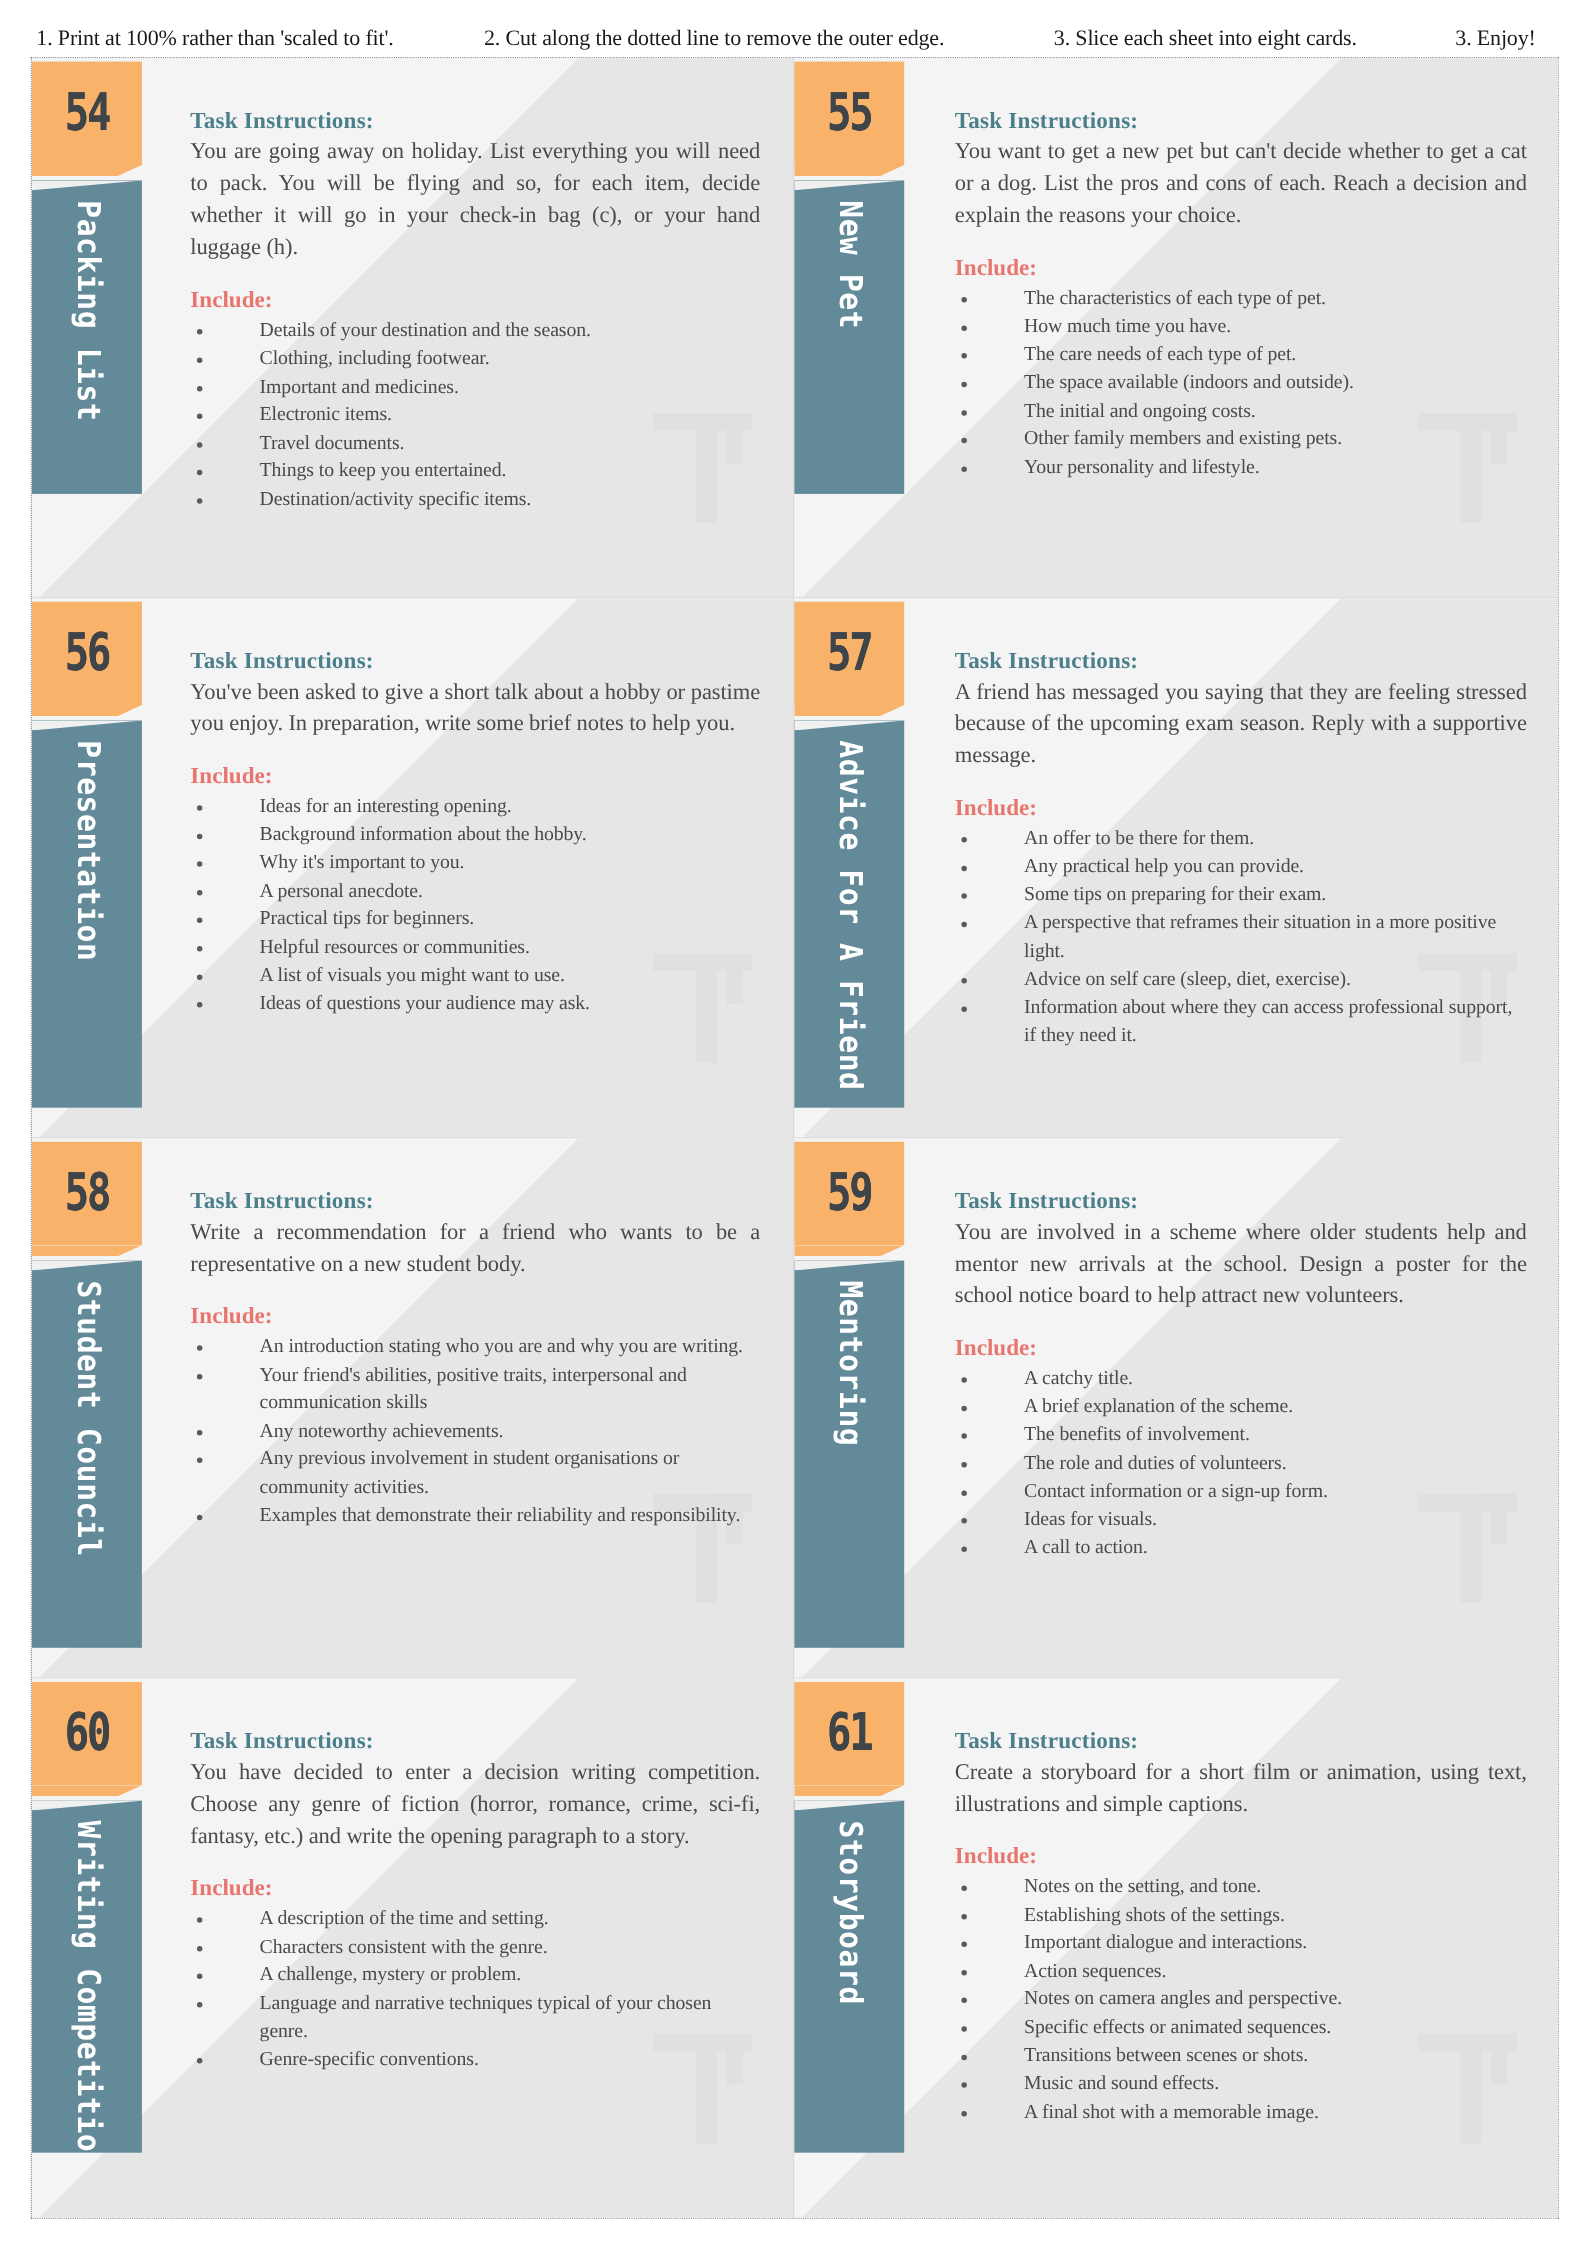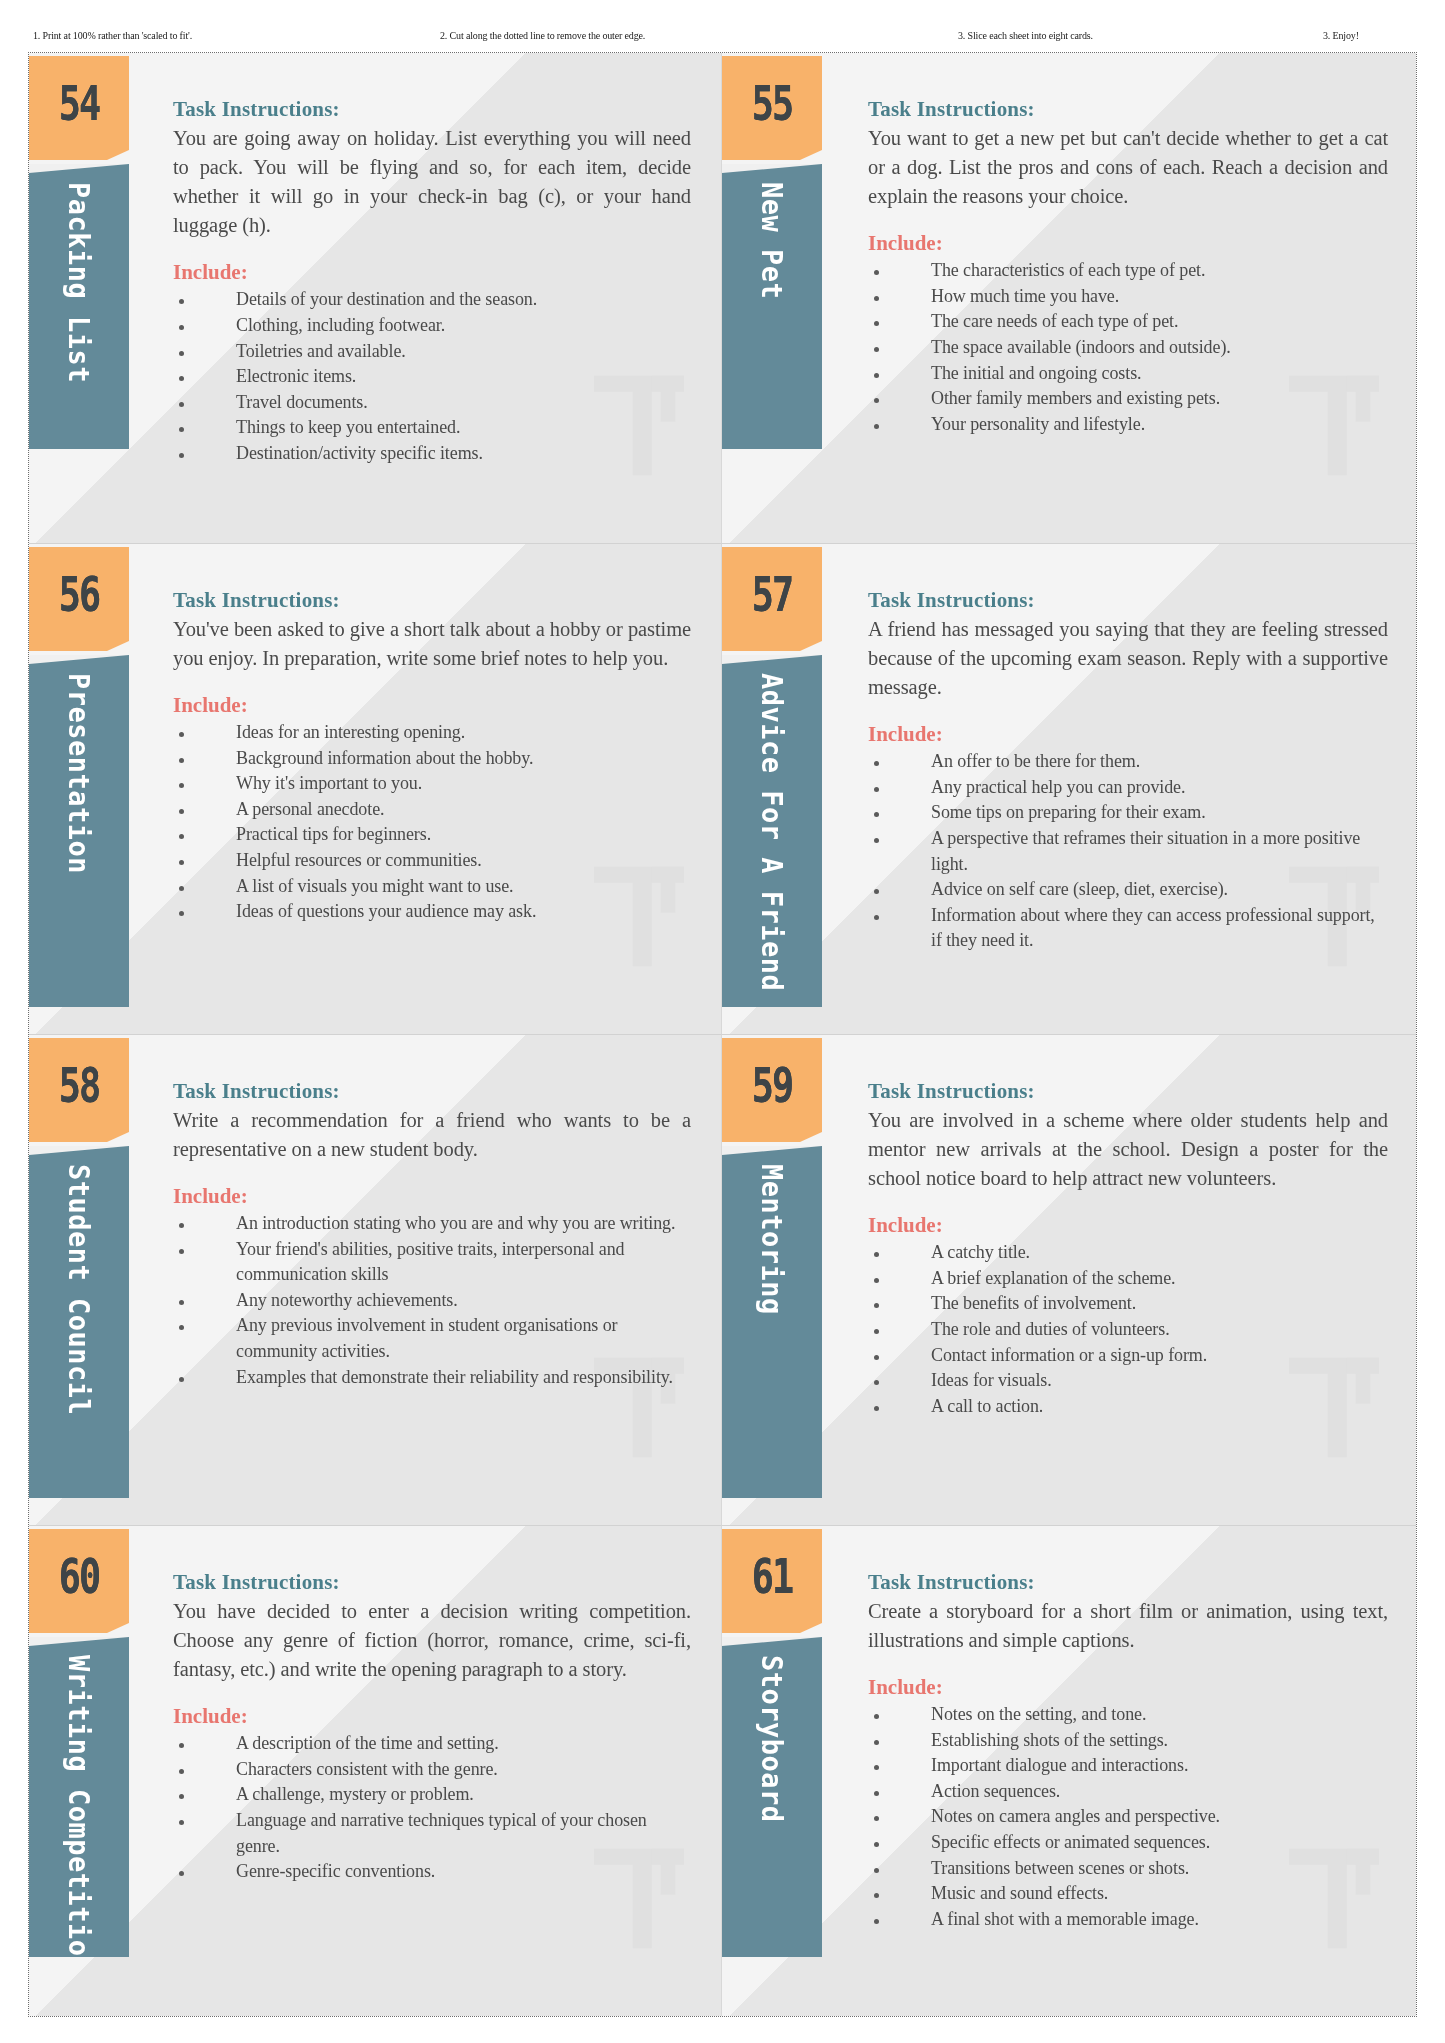--- a/index.html
+++ b/index.html
@@ -21,21 +21,21 @@
   
   .instructions {
     position: absolute;
     top: 22px;
     left: 0;
     width: 1445px;
     height: 26px;
     display: flex;
     align-items: center;
     font-family: "Liberation Serif", "DejaVu Serif", serif;
-    font-size: 10px;
+    font-size: 20px;
     color: #1a1a1a;
     letter-spacing: -0.15px;
     white-space: nowrap;
   }
   .instructions .step { position: absolute; }
   .instructions .step.s1 { left: 33px; }
   .instructions .step.s2 { left: 440px; }
   .instructions .step.s3 { left: 958px; }
   .instructions .step.s4 { left: 1323px; }
 
@@ -258,21 +258,21 @@
             <span class="vtitle">Packing List</span>
           </div>
         </div>
         <div class="body">
           <div class="heading">Task Instructions:</div>
           <div class="desc">You are going away on holiday.  List everything you will need to pack. You will be flying and so, for each item, decide whether it will go in your check-in bag (c), or your hand luggage (h).</div>
           <div class="include">Include:</div>
           <ul class="bullets">
             <li>Details of your destination and the season.</li>
             <li>Clothing, including footwear.</li>
-            <li>Toiletries and available.</li>
+            <li>Important and medicines.</li>
             <li>Electronic items.</li>
             <li>Travel documents.</li>
             <li>Things to keep you entertained.</li>
             <li>Destination/activity specific items.</li>
           </ul>
         </div>
       </div>
       <div class="card col2 sep-bottom">
         <div class="sheen"></div>
         <svg class="watermark" viewBox="0 0 100 112" xmlns="http://www.w3.org/2000/svg">

